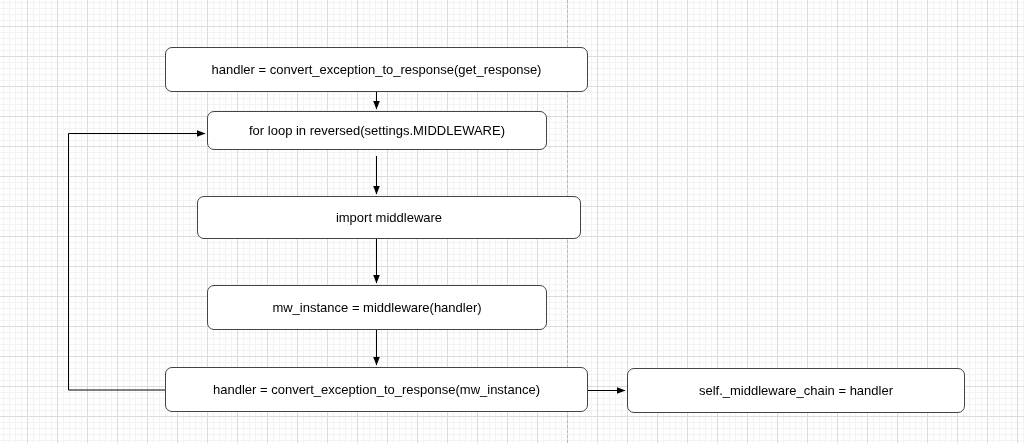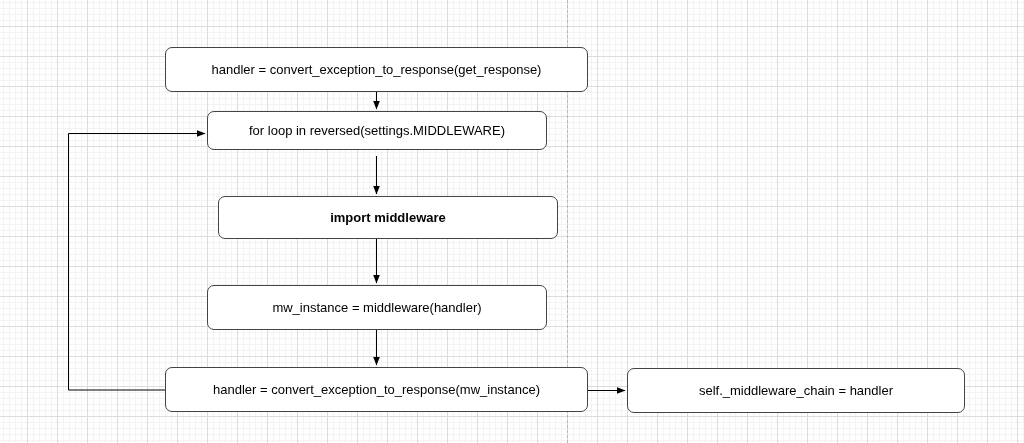--- a/index.html
+++ b/index.html
@@ -48,21 +48,21 @@
     align-items: center;
     justify-content: center;
     text-align: center;
     font-size: 13px;
     color: #000000;
     padding: 0 8px;
     white-space: nowrap;
   }
   #node-init     { left: 165px; top: 27px;  width: 423px; height: 45px; margin-top: 20px; }
   #node-forloop  { left: 207px; top: 111px; width: 340px; height: 39px; }
-  #node-import   { left: 218px; top: 196px; width: 340px; height: 43px; font-weight: bold; }
+  #node-import   { left: 197px; top: 196px; width: 384px; height: 43px; }
   #node-mwinst   { left: 207px; top: 285px; width: 340px; height: 45px; }
   #node-wrap     { left: 165px; top: 367px; width: 423px; height: 45px; }
   #node-assign   { left: 627px; top: 368px; width: 338px; height: 45px; }
 </style>
 </head>
 <body>
 
 <div id="canvas">
 
   <div class="page-divider"></div>

